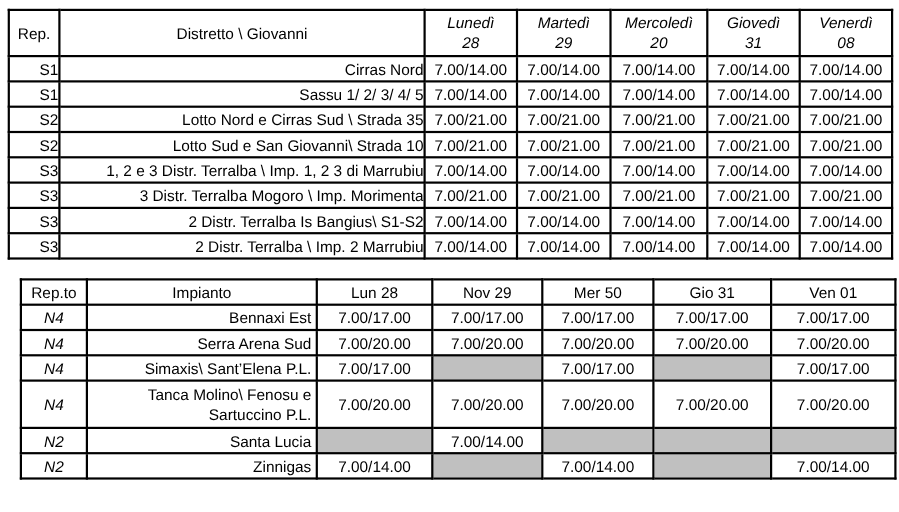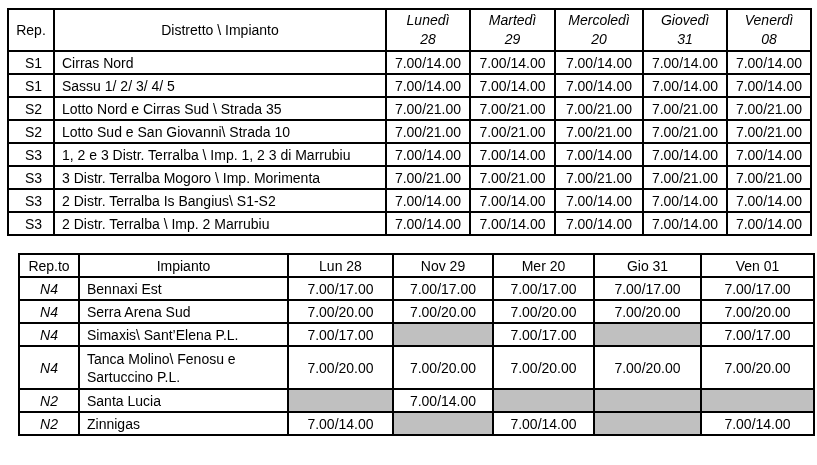--- a/index.html
+++ b/index.html
@@ -39,24 +39,24 @@
   #table2 tbody tr { height: 23px; }
   #table2 tbody tr.tall { height: 43px; }
 
   th.head-center { text-align: center; }
   th.day {
     text-align: center;
     white-space: pre-line;
     line-height: 19px;
     font-style: italic;
   }
-  td.rep1 { text-align: center; padding-left: 5px; }
+  td.rep1 { text-align: right; padding-left: 5px; }
   td.rep2 { text-align: center; font-style: italic; }
-  td.district, td.plant { text-align: left; padding-left: 7px; }
-  #table2 td.plant { white-space: normal; line-height: 18px; padding-right: 15px; }
+  td.district, td.plant { text-align: right; padding-left: 7px; }
+  #table2 td.plant { white-space: normal; line-height: 18px; padding-right: 4px; }
   td.time { text-align: center; }
   td.shaded { background: #c0c0c0; }
 </style>
 </head>
 <body>
 
 <div class="page">
 
   <table id="table1">
     <colgroup>
@@ -64,21 +64,21 @@
         <col style="width:332px">
       <col style="width:84px">
         <col style="width:85px">
         <col style="width:88px">
       <col style="width:84px">
         <col style="width:84px">
     </colgroup>
     <thead>
       <tr>
         <th class="head-center">Rep.</th>
-        <th class="head-center">Distretto \ Impianto</th>
+        <th class="head-center">Distretto \ Giovanni</th>
         <th class="day">Lunedì
 28</th>
         <th class="day">Martedì
 29</th>
         <th class="day">Mercoledì
 20</th>
         <th class="day">Giovedì
 31</th>
         <th class="day">Venerdì
 08</th>
@@ -169,21 +169,21 @@
         <col style="width:101px">
       <col style="width:107px">
         <col style="width:113px">
     </colgroup>
     <thead>
       <tr>
         <th class="head-center">Rep.to</th>
         <th class="head-center">Impianto</th>
         <th class="head-center">Lun 28</th>
         <th class="head-center">Nov 29</th>
-        <th class="head-center">Mer 20</th>
+        <th class="head-center">Mer 50</th>
         <th class="head-center">Gio 31</th>
         <th class="head-center">Ven 01</th>
       </tr>
     </thead>
     <tbody id="t2body">
         <tr>
           <td class="rep2">N4</td>
           <td class="plant">Bennaxi Est</td>
           <td class="time">7.00/17.00</td>
           <td class="time">7.00/17.00</td>

